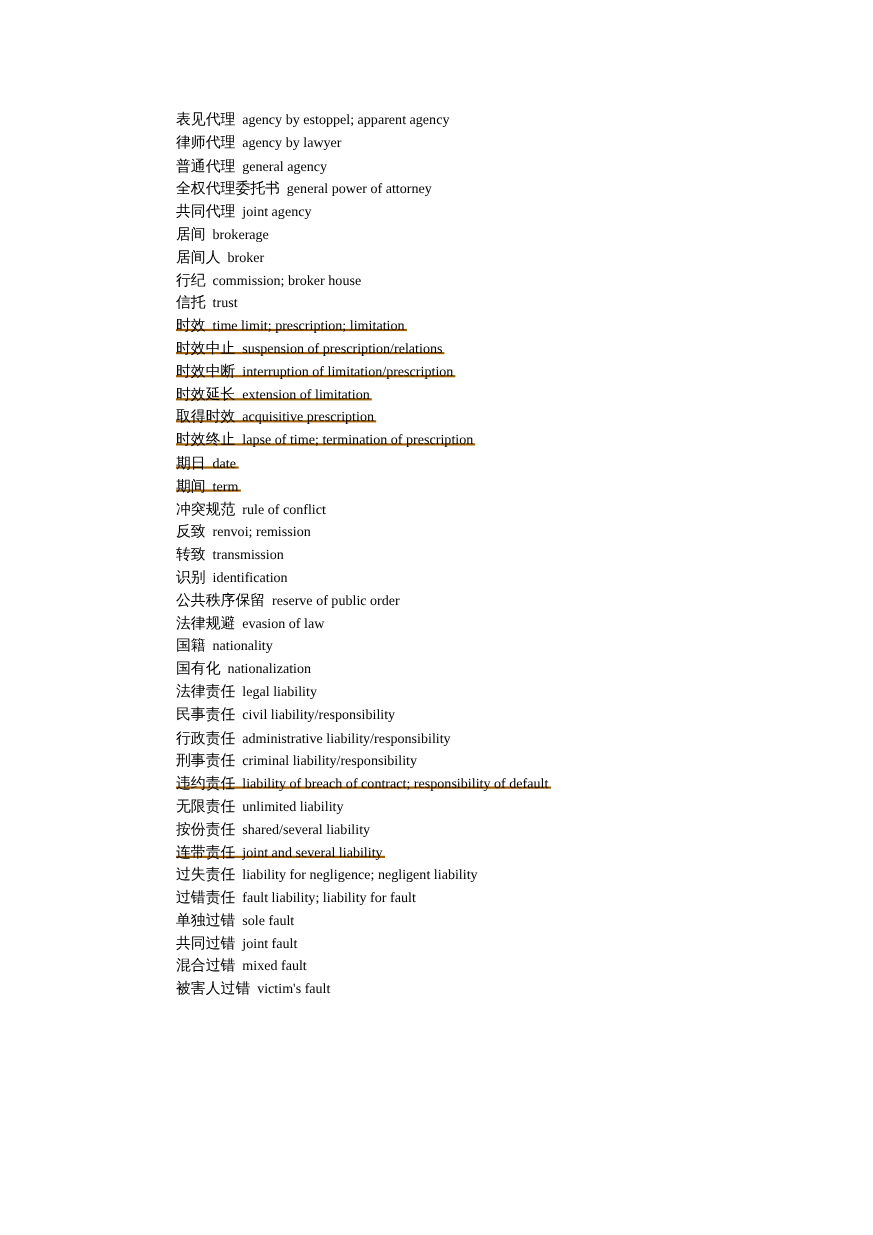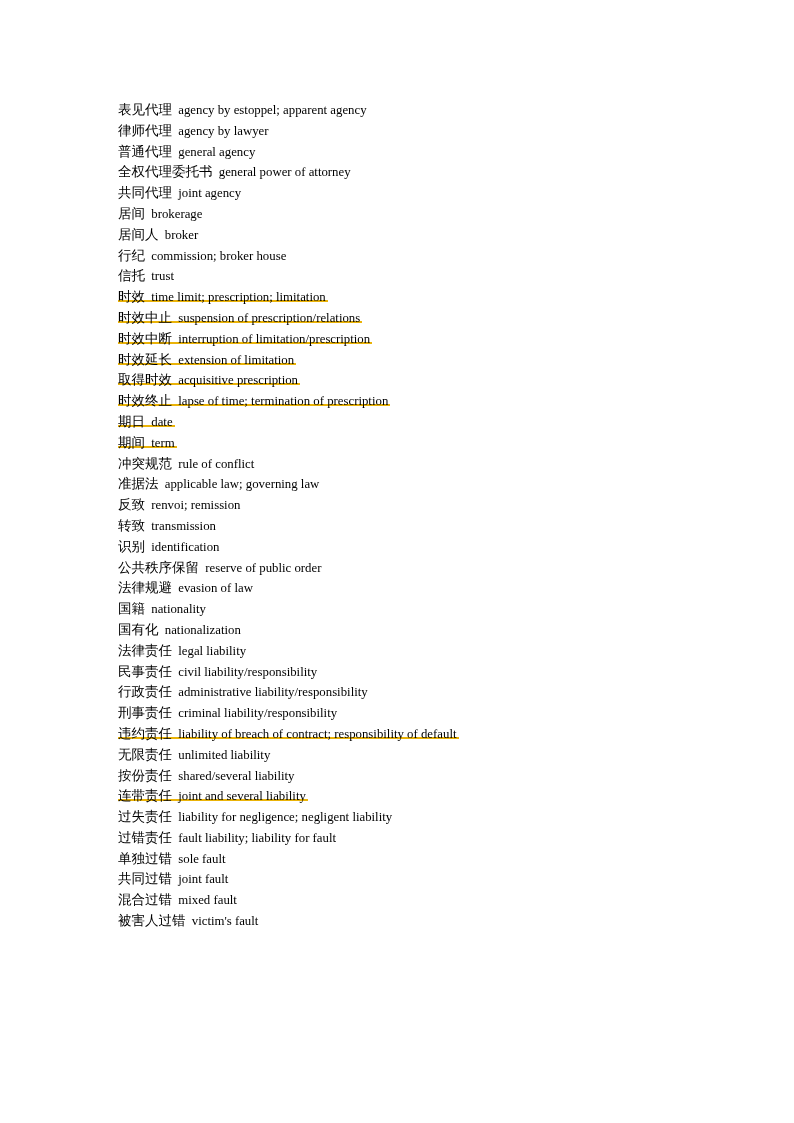--- a/index.html
+++ b/index.html
@@ -17,36 +17,37 @@
   .page {
     position: relative;
     width: 794px;
     height: 1123px;
     background: #ffffff;
     box-sizing: border-box;
     padding: 99px 0 0 118px;
   }
   .glossary {
     display: block;
+    margin-left: 42px;
   }
   .entry {
     display: block;
     height: 20.8px;
     line-height: 20.8px;
     white-space: nowrap;
     font-size: 0;
   }
   .entry .inner {
     display: inline;
     padding: 1px 2px 1px 0;
     box-decoration-break: clone;
     -webkit-box-decoration-break: clone;
   }
   .entry.hl .inner {
-    background-color: #eab308;
+    background-color: #a16207;
   }
   .term {
     font-family: "DejaVu Sans", "Liberation Sans", sans-serif;
     font-size: 13.5px;
     letter-spacing: 0px;
     vertical-align: baseline;
   }
   .gap {
     font-size: 12.5px;
     white-space: pre;
@@ -73,21 +74,20 @@
       <div class="entry"><span class="inner"><span class="term">信托</span><span class="gap">&nbsp;&nbsp;</span><span class="def">trust</span></span></div>
       <div class="entry hl"><span class="inner"><span class="term">时效</span><span class="gap">&nbsp;&nbsp;</span><span class="def">time limit; prescription; limitation</span></span></div>
       <div class="entry hl"><span class="inner"><span class="term">时效中止</span><span class="gap">&nbsp;&nbsp;</span><span class="def">suspension of prescription/relations</span></span></div>
       <div class="entry hl"><span class="inner"><span class="term">时效中断</span><span class="gap">&nbsp;&nbsp;</span><span class="def">interruption of limitation/prescription</span></span></div>
       <div class="entry hl"><span class="inner"><span class="term">时效延长</span><span class="gap">&nbsp;&nbsp;</span><span class="def">extension of limitation</span></span></div>
       <div class="entry hl"><span class="inner"><span class="term">取得时效</span><span class="gap">&nbsp;&nbsp;</span><span class="def">acquisitive prescription</span></span></div>
       <div class="entry hl"><span class="inner"><span class="term">时效终止</span><span class="gap">&nbsp;&nbsp;</span><span class="def">lapse of time; termination of prescription</span></span></div>
       <div class="entry hl"><span class="inner"><span class="term">期日</span><span class="gap">&nbsp;&nbsp;</span><span class="def">date</span></span></div>
       <div class="entry hl"><span class="inner"><span class="term">期间</span><span class="gap">&nbsp;&nbsp;</span><span class="def">term</span></span></div>
       <div class="entry"><span class="inner"><span class="term">冲突规范</span><span class="gap">&nbsp;&nbsp;</span><span class="def">rule of conflict</span></span></div>
-      <div class="entry"><span class="inner"><span class="term">准据法</span><span class="gap">&nbsp;&nbsp;</span><span class="def">applicable law; governing law</span></span></div>
       <div class="entry"><span class="inner"><span class="term">反致</span><span class="gap">&nbsp;&nbsp;</span><span class="def">renvoi; remission</span></span></div>
       <div class="entry"><span class="inner"><span class="term">转致</span><span class="gap">&nbsp;&nbsp;</span><span class="def">transmission</span></span></div>
       <div class="entry"><span class="inner"><span class="term">识别</span><span class="gap">&nbsp;&nbsp;</span><span class="def">identification</span></span></div>
       <div class="entry"><span class="inner"><span class="term">公共秩序保留</span><span class="gap">&nbsp;&nbsp;</span><span class="def">reserve of public order</span></span></div>
       <div class="entry"><span class="inner"><span class="term">法律规避</span><span class="gap">&nbsp;&nbsp;</span><span class="def">evasion of law</span></span></div>
       <div class="entry"><span class="inner"><span class="term">国籍</span><span class="gap">&nbsp;&nbsp;</span><span class="def">nationality</span></span></div>
       <div class="entry"><span class="inner"><span class="term">国有化</span><span class="gap">&nbsp;&nbsp;</span><span class="def">nationalization</span></span></div>
       <div class="entry"><span class="inner"><span class="term">法律责任</span><span class="gap">&nbsp;&nbsp;</span><span class="def">legal liability</span></span></div>
       <div class="entry"><span class="inner"><span class="term">民事责任</span><span class="gap">&nbsp;&nbsp;</span><span class="def">civil liability/responsibility</span></span></div>
       <div class="entry"><span class="inner"><span class="term">行政责任</span><span class="gap">&nbsp;&nbsp;</span><span class="def">administrative liability/responsibility</span></span></div>

